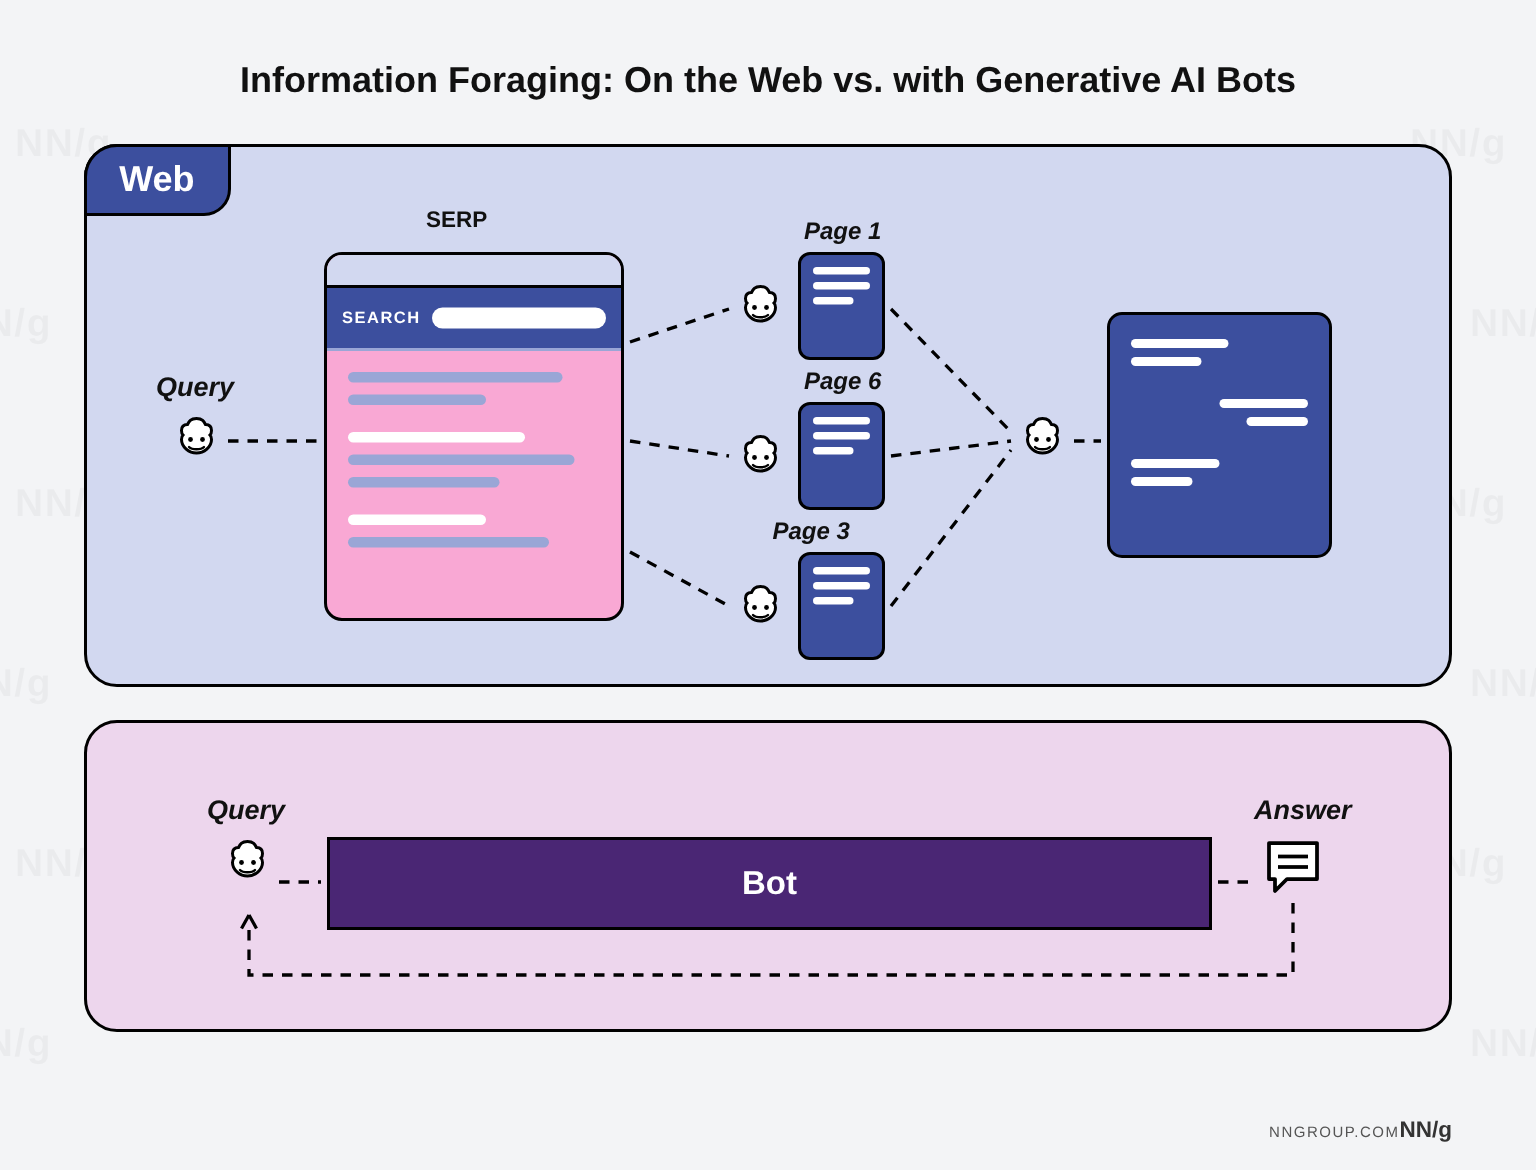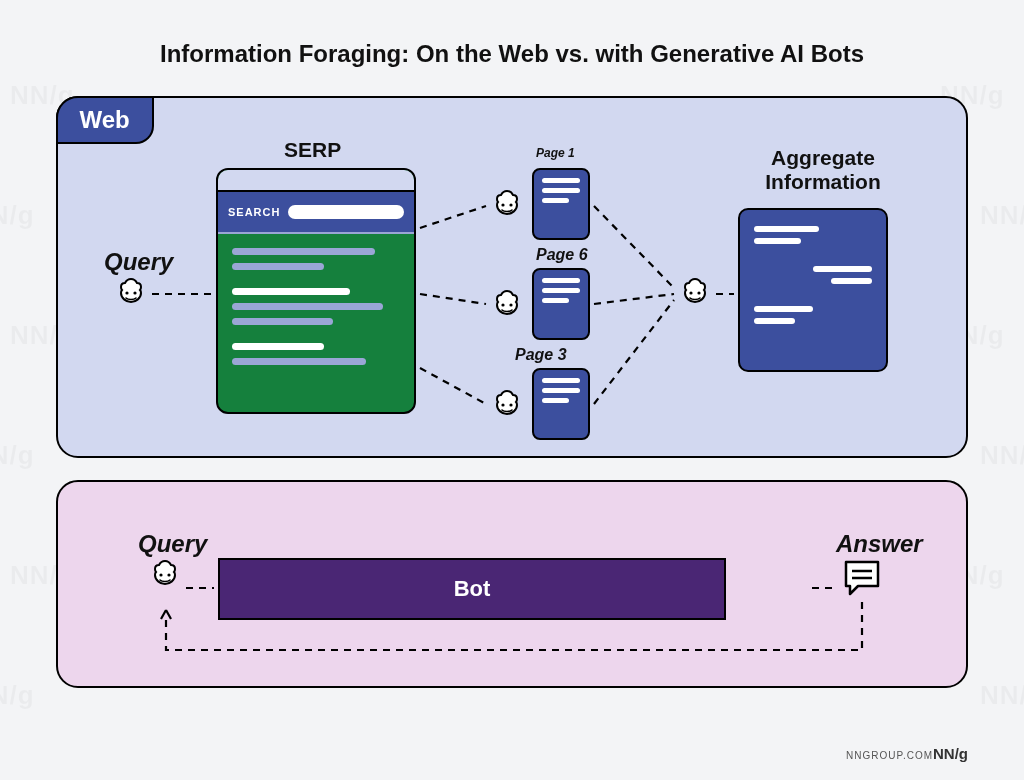--- a/index.html
+++ b/index.html
@@ -62,48 +62,48 @@
     font-size: 24px;
     font-weight: 800;
     color: #fff;
   }
   .tab-web { background: #3c4f9e; }
   .tab-ai  { background: #4a2674; }
 
   .label {
     font-style: italic;
     font-weight: 700;
-    font-size: 24px;
+    font-size: 18px;
     color: #111;
     position: absolute;
     text-align: center;
   }
   .label-bold {
     font-style: normal;
     font-weight: 800;
-    font-size: 21px;
+    font-size: 15px;
     color: #111;
     position: absolute;
     text-align: center;
     line-height: 1.15;
   }
 
   .face {
     position: absolute;
     width: 34px;
     height: 34px;
   }
 
   .serp {
     position: absolute;
     left: 158px;
     top: 70px;
     width: 200px;
     height: 246px;
-    background: #15803d;
+    background: #f9a8d4;
     border: 2.5px solid #000;
     border-radius: 12px;
     overflow: hidden;
   }
   .serp-header {
     height: 22px;
     background: #d2d8f0;
     border-bottom: 2px solid #000;
   }
   .serp-searchrow {
@@ -154,21 +154,21 @@
     border-radius: 10px;
     padding: 16px 14px;
   }
   .agg-row { display:flex; gap:6px; flex-direction:column; margin-bottom:22px; }
   .aline { height:6px; background:#fff; border-radius:3px; }
 
   .botbar {
     position: absolute;
     left: 160px;
     top: 76px;
-    width: 508px;
+    width: 590px;
     height: 62px;
     background: #4a2674;
     border: 2.5px solid #000;
     display: flex;
     align-items: center;
     justify-content: center;
     color: #fff;
     font-size: 22px;
     font-weight: 800;
   }
@@ -231,21 +231,21 @@
         <div class="sline sl-a" style="width:85%"></div>
         <div class="sline sl-a" style="width:55%;margin-bottom:18px"></div>
         <div class="sline sl-b" style="width:70%"></div>
         <div class="sline sl-a" style="width:90%"></div>
         <div class="sline sl-a" style="width:60%;margin-bottom:18px"></div>
         <div class="sline sl-b" style="width:55%"></div>
         <div class="sline sl-a" style="width:80%"></div>
       </div>
     </div>
 
-    <span class="label" style="left:478px;top:48px;font-size:12px">Page 1</span>
+    <span class="label" style="left:478px;top:48px;font-size:16px">Page 1</span>
     <svg class="face" style="left:432px;top:90px" viewBox="0 0 34 34">
         <path d="M17 3c4 0 5 2 6 4 2 0 4 1 4 4 0 1 0 2-1 3 1 1 1 2 1 3 0 5-5 9-10 9S7 22 7 17c0-1 0-2 1-3-1-1-1-2-1-3 0-3 2-4 4-4 1-2 2-4 6-4z" fill="#fff" stroke="#000" stroke-width="2"></path>
         <circle cx="13" cy="17" r="1.6" fill="#000"></circle>
         <circle cx="21" cy="17" r="1.6" fill="#000"></circle>
         <path d="M12 22c2 2 8 2 10 0" fill="none" stroke="#000" stroke-width="1.6" stroke-linecap="round"></path>
       </svg>
     <div class="pagecard" style="left:474px;top:70px">
       <div class="pline" style="width:100%"></div>
         <div class="pline" style="width:100%"></div>
         <div class="pline" style="width:70%"></div>
@@ -277,22 +277,20 @@
         <div class="pline" style="width:70%"></div>
     </div>
 
     <svg class="face" style="left:620px;top:178px" viewBox="0 0 34 34">
         <path d="M17 3c4 0 5 2 6 4 2 0 4 1 4 4 0 1 0 2-1 3 1 1 1 2 1 3 0 5-5 9-10 9S7 22 7 17c0-1 0-2 1-3-1-1-1-2-1-3 0-3 2-4 4-4 1-2 2-4 6-4z" fill="#fff" stroke="#000" stroke-width="2"></path>
         <circle cx="13" cy="17" r="1.6" fill="#000"></circle>
         <circle cx="21" cy="17" r="1.6" fill="#000"></circle>
         <path d="M12 22c2 2 8 2 10 0" fill="none" stroke="#000" stroke-width="1.6" stroke-linecap="round"></path>
       </svg>
 
-    <span class="label-bold" style="left:700px;top:48px;width:130px;white-space:pre-line">Aggregate
-Information</span>
     <div class="aggcard">
       <div class="agg-row" style="align-items:flex-start">
         <div class="aline" style="width:55%"></div>
           <div class="aline" style="width:40%"></div>
       </div>
       <div class="agg-row" style="align-items:flex-end">
         <div class="aline" style="width:50%;margin-left:auto"></div>
           <div class="aline" style="width:35%;margin-left:auto"></div>
       </div>
       <div class="agg-row" style="align-items:flex-start;margin-bottom:0">

